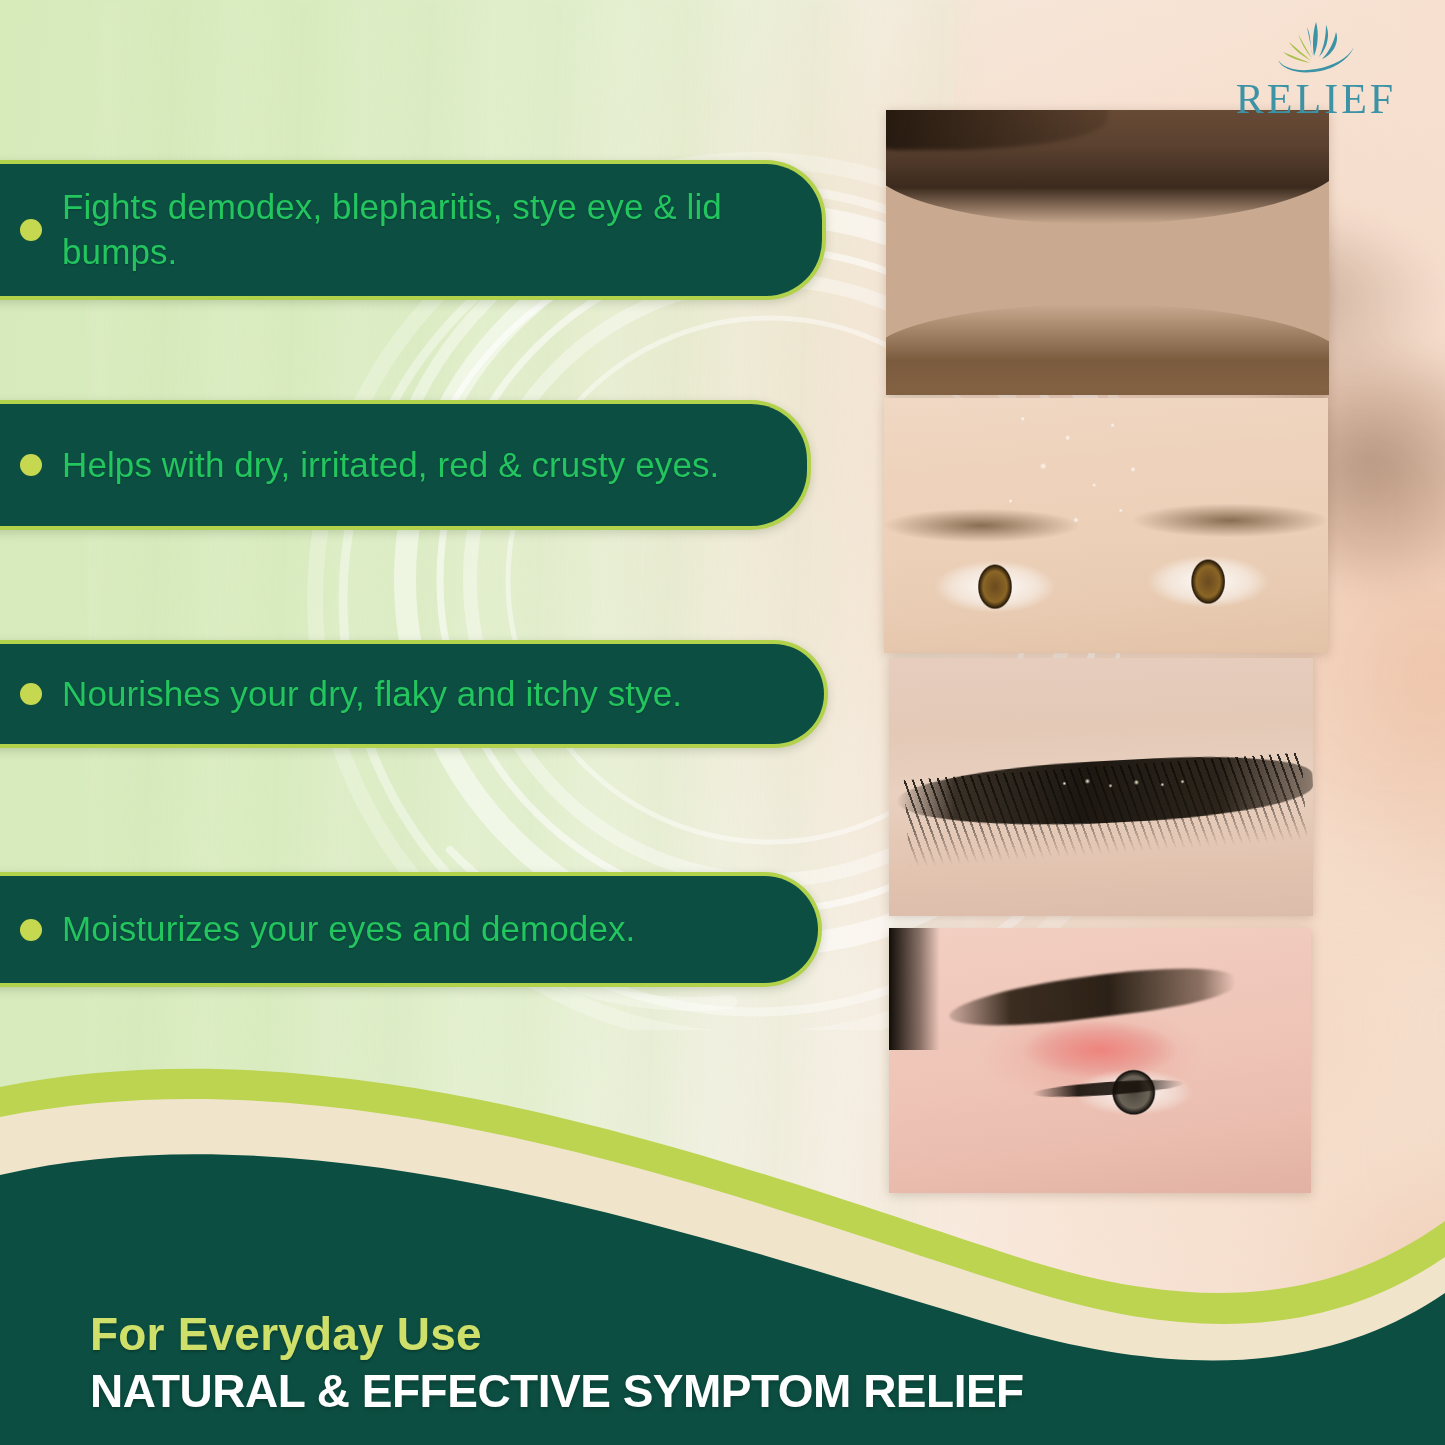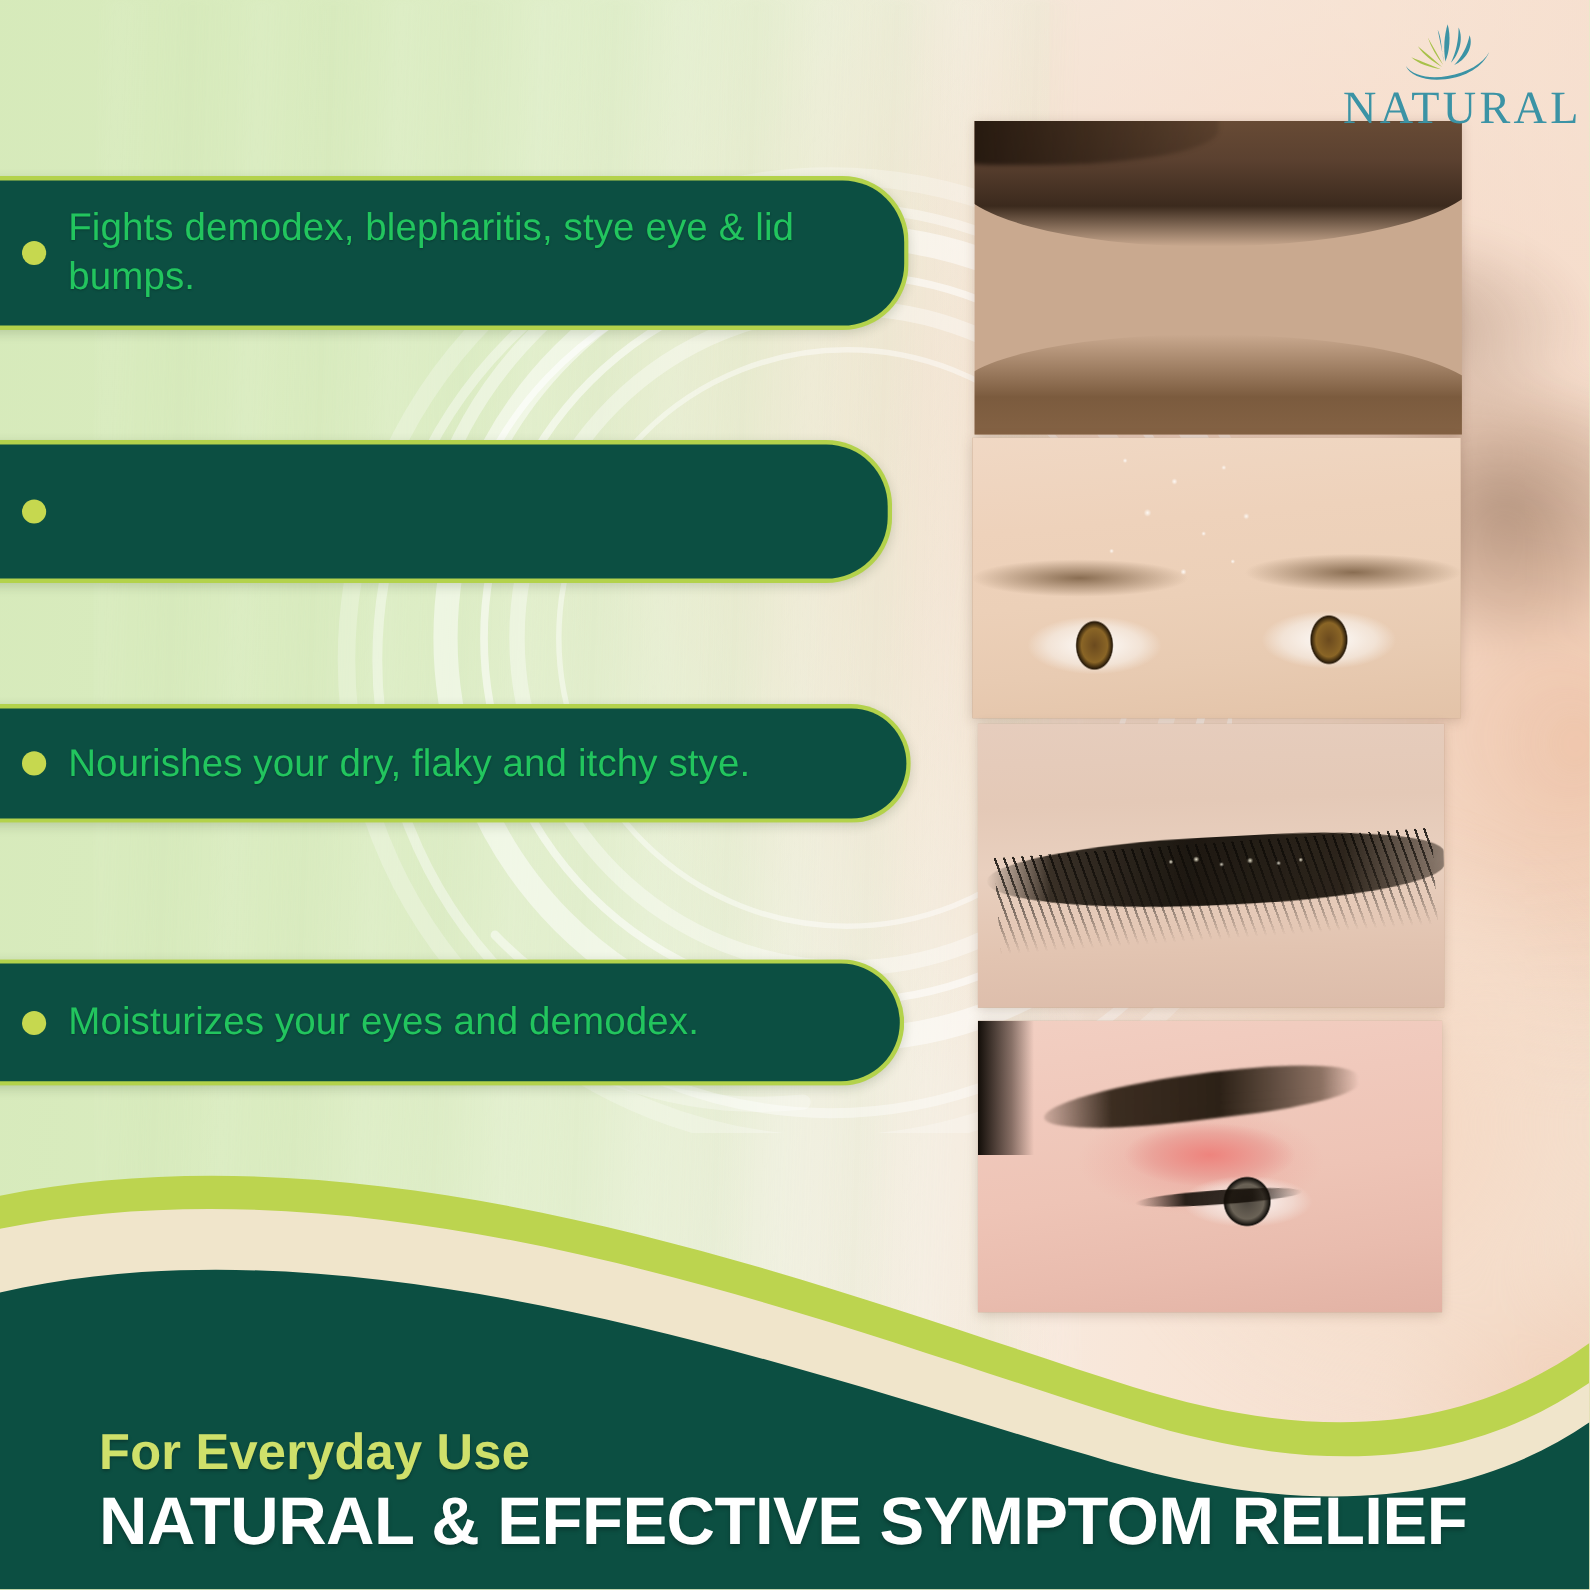--- a/index.html
+++ b/index.html
@@ -225,21 +225,21 @@
     pointer-events:none;
     margin-left:28px;
   }
   .banner-inner{position:absolute;left:62px;bottom:30px;right:40px;}
   .banner-kicker{
     color:#cfe06a;font-size:46px;font-weight:bold;letter-spacing:.2px;
     margin:0 0 8px 0;line-height:1.05;
     text-shadow:0 2px 3px rgba(0,0,0,.25);
   }
   .banner-title{
-    color:#ffffff;font-size:61px;font-weight:bold;letter-spacing:-.5px;
+    color:#ffffff;font-size:46px;font-weight:bold;letter-spacing:-.5px;
     margin:0;line-height:1.05;white-space:nowrap;
     text-shadow:0 2px 4px rgba(0,0,0,.25);
   }
 
   
   .logo{position:absolute;right:34px;top:14px;width:190px;text-align:center;}
   .logo .mark{display:block;margin:0 auto;}
   .logo .wordmark{
     display:block;color:#3b93a5;font-family:"Liberation Serif", serif;
     font-size:42px;letter-spacing:3px;line-height:1;margin-top:2px;
@@ -298,20 +298,21 @@
 
   <div class="pills">
 
     <div class="pill" id="pill-0">
       <span class="dot"></span>
       <span class="ptext">Fights demodex, blepharitis, stye eye &amp; lid bumps.</span>
     </div>
 
     <div class="pill" id="pill-1">
       <span class="dot"></span>
+      <span class="ptext">Helps with dry, irritated, red &amp; crusty eyes.</span>
     </div>
 
     <div class="pill" id="pill-2">
       <span class="dot"></span>
       <span class="ptext">Nourishes your dry, flaky and itchy stye.</span>
     </div>
 
     <div class="pill" id="pill-3">
       <span class="dot"></span>
       <span class="ptext">Moisturizes your eyes and demodex.</span>
@@ -340,16 +341,16 @@
         <path d="M60 8 C57 18 56 30 58 42 C62 32 63 18 60 8 Z" fill="#3b93a5"></path>
         <path d="M70 11 C70 22 68 33 63 43 C70 36 75 22 70 11 Z" fill="#3b93a5"></path>
         <path d="M80 18 C78 28 73 38 66 45 C76 41 84 29 80 18 Z" fill="#3b93a5"></path>
         <path d="M51 13 C53 23 55 33 57 43 C54 32 55 21 51 13 Z" fill="#3b93a5"></path>
         <path d="M42 20 C47 29 52 37 56 45 C50 37 45 29 42 20 Z" fill="#a8c14a"></path>
         <path d="M33 28 C41 35 49 41 55 47 C47 42 38 36 33 28 Z" fill="#a8c14a"></path>
         <path d="M27 38 C37 42 47 46 54 49 C44 47 33 44 27 38 Z" fill="#a8c14a"></path>
         <path d="M22 46 C28 55 44 58 60 55 C78 52 92 44 98 33 C92 47 76 56 58 58 C40 60 26 55 22 46 Z" fill="#3b93a5"></path>
       </g>
     </svg>
-    <span class="wordmark">NATURAL</span>
+    <span class="wordmark">RELIEF</span>
   </div>
 
 </div>
 
 </body></html>

